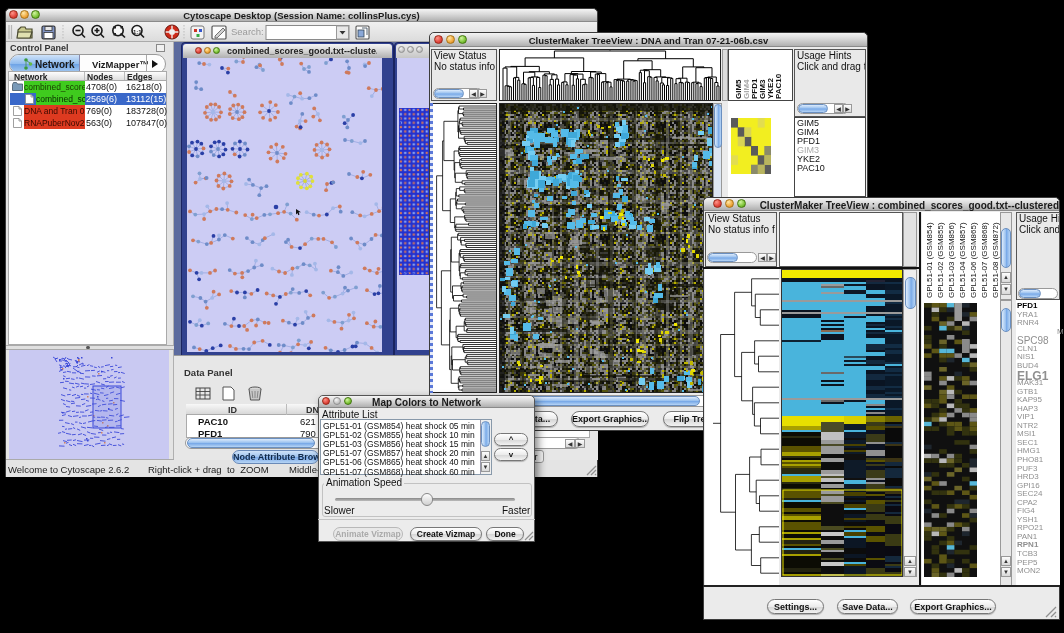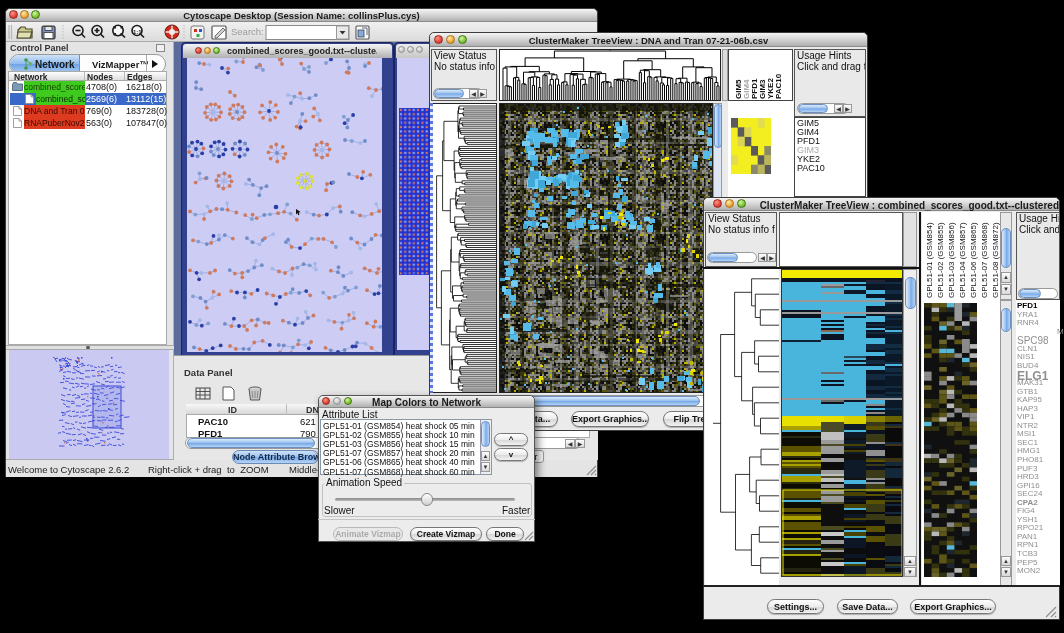--- a/index.html
+++ b/index.html
@@ -2825,26 +2825,26 @@
 <div class="abs" style="left:1017px;top:412.1px;font-size:8px;font-weight:normal;color:#8f8f8f">VIP1</div>
 <div class="abs" style="left:1017px;top:420.7px;font-size:8px;font-weight:normal;color:#8f8f8f">NTR2</div>
 <div class="abs" style="left:1017px;top:429.2px;font-size:8px;font-weight:normal;color:#8f8f8f">MSI1</div>
 <div class="abs" style="left:1017px;top:437.8px;font-size:8px;font-weight:normal;color:#8f8f8f">SEC1</div>
 <div class="abs" style="left:1017px;top:446.4px;font-size:8px;font-weight:normal;color:#8f8f8f">HMG1</div>
 <div class="abs" style="left:1017px;top:454.9px;font-size:8px;font-weight:normal;color:#8f8f8f">PHO81</div>
 <div class="abs" style="left:1017px;top:463.5px;font-size:8px;font-weight:normal;color:#8f8f8f">PUF3</div>
 <div class="abs" style="left:1017px;top:472.0px;font-size:8px;font-weight:normal;color:#8f8f8f">HRD3</div>
 <div class="abs" style="left:1017px;top:480.6px;font-size:8px;font-weight:normal;color:#8f8f8f">GPI16</div>
 <div class="abs" style="left:1017px;top:489.1px;font-size:8px;font-weight:normal;color:#8f8f8f">SEC24</div>
-<div class="abs" style="left:1017px;top:497.6px;font-size:8px;font-weight:bold;color:#8f8f8f">CPA2</div>
+<div class="abs" style="left:1017px;top:497.6px;font-size:8px;font-weight:normal;color:#8f8f8f">CPA2</div>
 <div class="abs" style="left:1017px;top:506.2px;font-size:8px;font-weight:normal;color:#8f8f8f">FIG4</div>
 <div class="abs" style="left:1017px;top:514.8px;font-size:8px;font-weight:normal;color:#8f8f8f">YSH1</div>
 <div class="abs" style="left:1017px;top:523.3px;font-size:8px;font-weight:normal;color:#8f8f8f">RPO21</div>
 <div class="abs" style="left:1017px;top:531.9px;font-size:8px;font-weight:normal;color:#8f8f8f">PAN1</div>
-<div class="abs" style="left:1017px;top:540.4px;font-size:8px;font-weight:normal;color:#8f8f8f">RPN1</div>
+<div class="abs" style="left:1017px;top:540.4px;font-size:8px;font-weight:bold;color:#8f8f8f">RPN1</div>
 <div class="abs" style="left:1017px;top:549.0px;font-size:8px;font-weight:normal;color:#8f8f8f">TCB3</div>
 <div class="abs" style="left:1017px;top:557.5px;font-size:8px;font-weight:normal;color:#8f8f8f">PEP5</div>
 <div class="abs" style="left:1017px;top:566.0px;font-size:8px;font-weight:normal;color:#8f8f8f">MON2</div>
 <div class="abs" style="left:703px;top:585px;width:357px;height:2px;background:#222"></div>
 <div class="abtn" style="left:767px;top:599px;width:57px;height:15px;font-size:9px;line-height:14px">Settings...</div>
 <div class="abtn" style="left:837px;top:599px;width:61px;height:15px;font-size:9px;line-height:14px">Save Data...</div>
 <div class="abtn" style="left:910px;top:599px;width:86px;height:15px;font-size:9px;line-height:14px">Export Graphics...</div>
 <svg class="abs" style="left:1045px;top:606px" width="12" height="12">
     <path d="M11 1L1 11M11 6L6 11M11 10l-1 1" stroke="#909090" stroke-width="1.3"></path>
   </svg>

